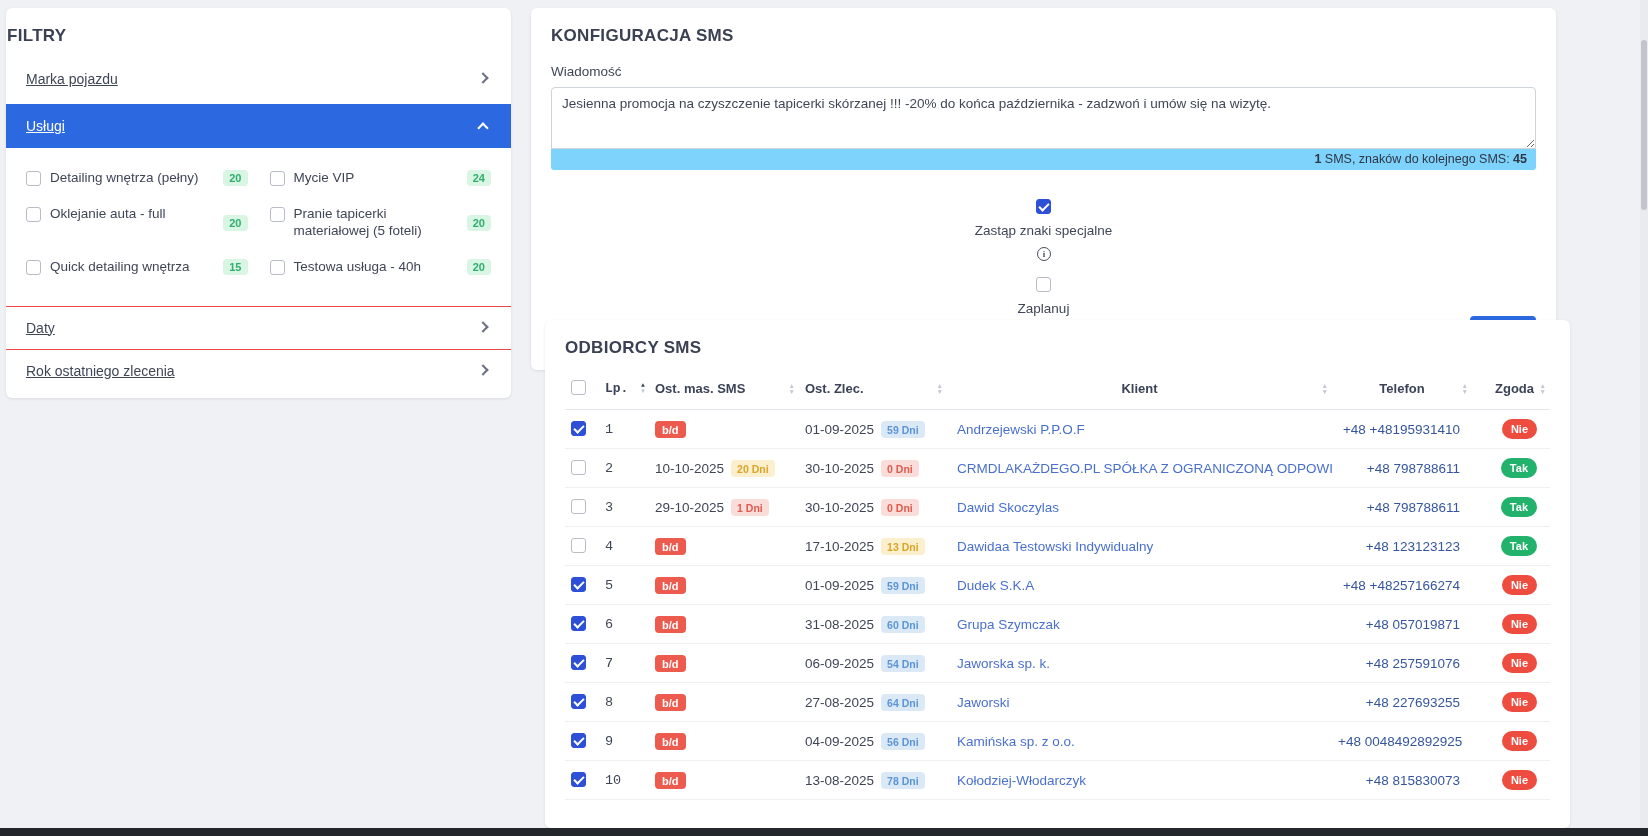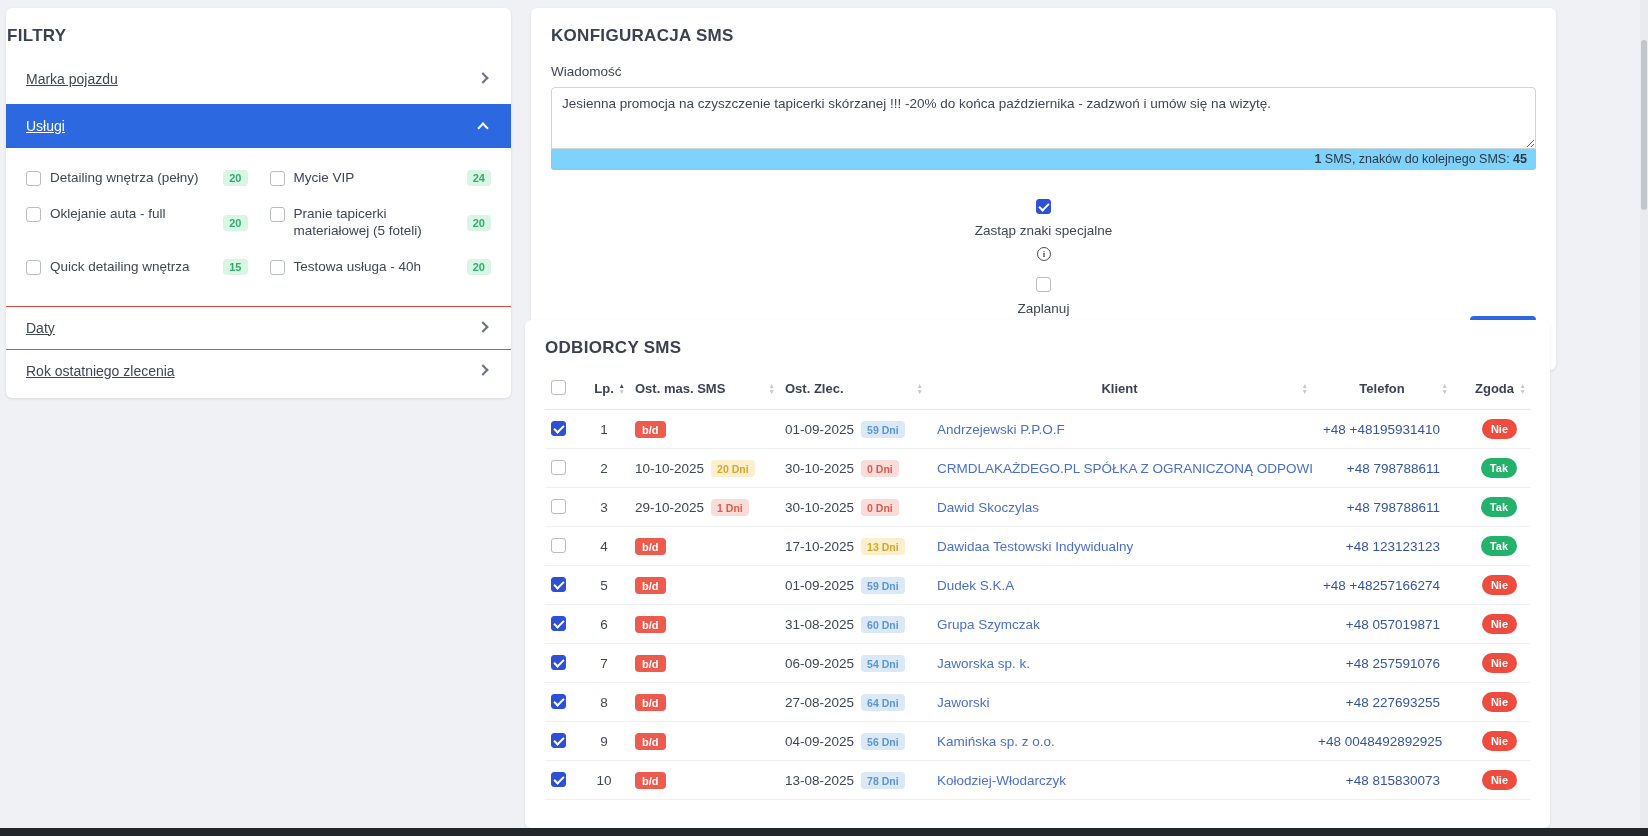--- a/index.html
+++ b/index.html
@@ -83,34 +83,34 @@
   }
   .send-row { display:flex; justify-content:flex-end; }
   .btn-primary {
     background:#2c68e0; color:#fff; border:none; border-radius:4px;
     font-family:"Liberation Sans", sans-serif; font-size:14px;
     padding:8px 15px; cursor:pointer;
   }
 
   
   .recipients-card {
-    position:absolute; left:525px; top:320px; width:1025px; height:508px;
+    position:absolute; left:545px; top:320px; width:1025px; height:508px;
     padding:18px 20px; overflow:hidden;
   }
   table { width:100%; border-collapse:collapse; table-layout:fixed; margin-top:10px; }
   th {
     font-size:13px; font-weight:700; color:#3c4358;
     padding:11px 6px; border-bottom:1px solid #e4e7ec; position:relative;
     text-align:left;
   }
   td {
     font-size:13.5px; color:#3f4656; padding:0 6px; height:39px;
     border-bottom:1px solid #edeff3; white-space:nowrap; overflow:hidden;
   }
-  .th-lp, .td-lp { text-align:center; }
+  .th-lp, .td-lp { text-align:left;font-family:Liberation Mono, monospace; }
   .th-klient { text-align:center; }
   .td-klient { padding-left:10px; }
   .th-tel { text-align:center; }
   .td-tel { text-align:right; padding-right:12px; color:#35569f; }
   .th-zgoda { text-align:right; padding-right:16px; }
   .td-zgoda { text-align:right; padding-right:13px; }
 
   .sort {
     position:absolute; right:4px; top:50%; transform:translateY(-50%);
     display:flex; flex-direction:column; line-height:5px; font-size:6.5px;

